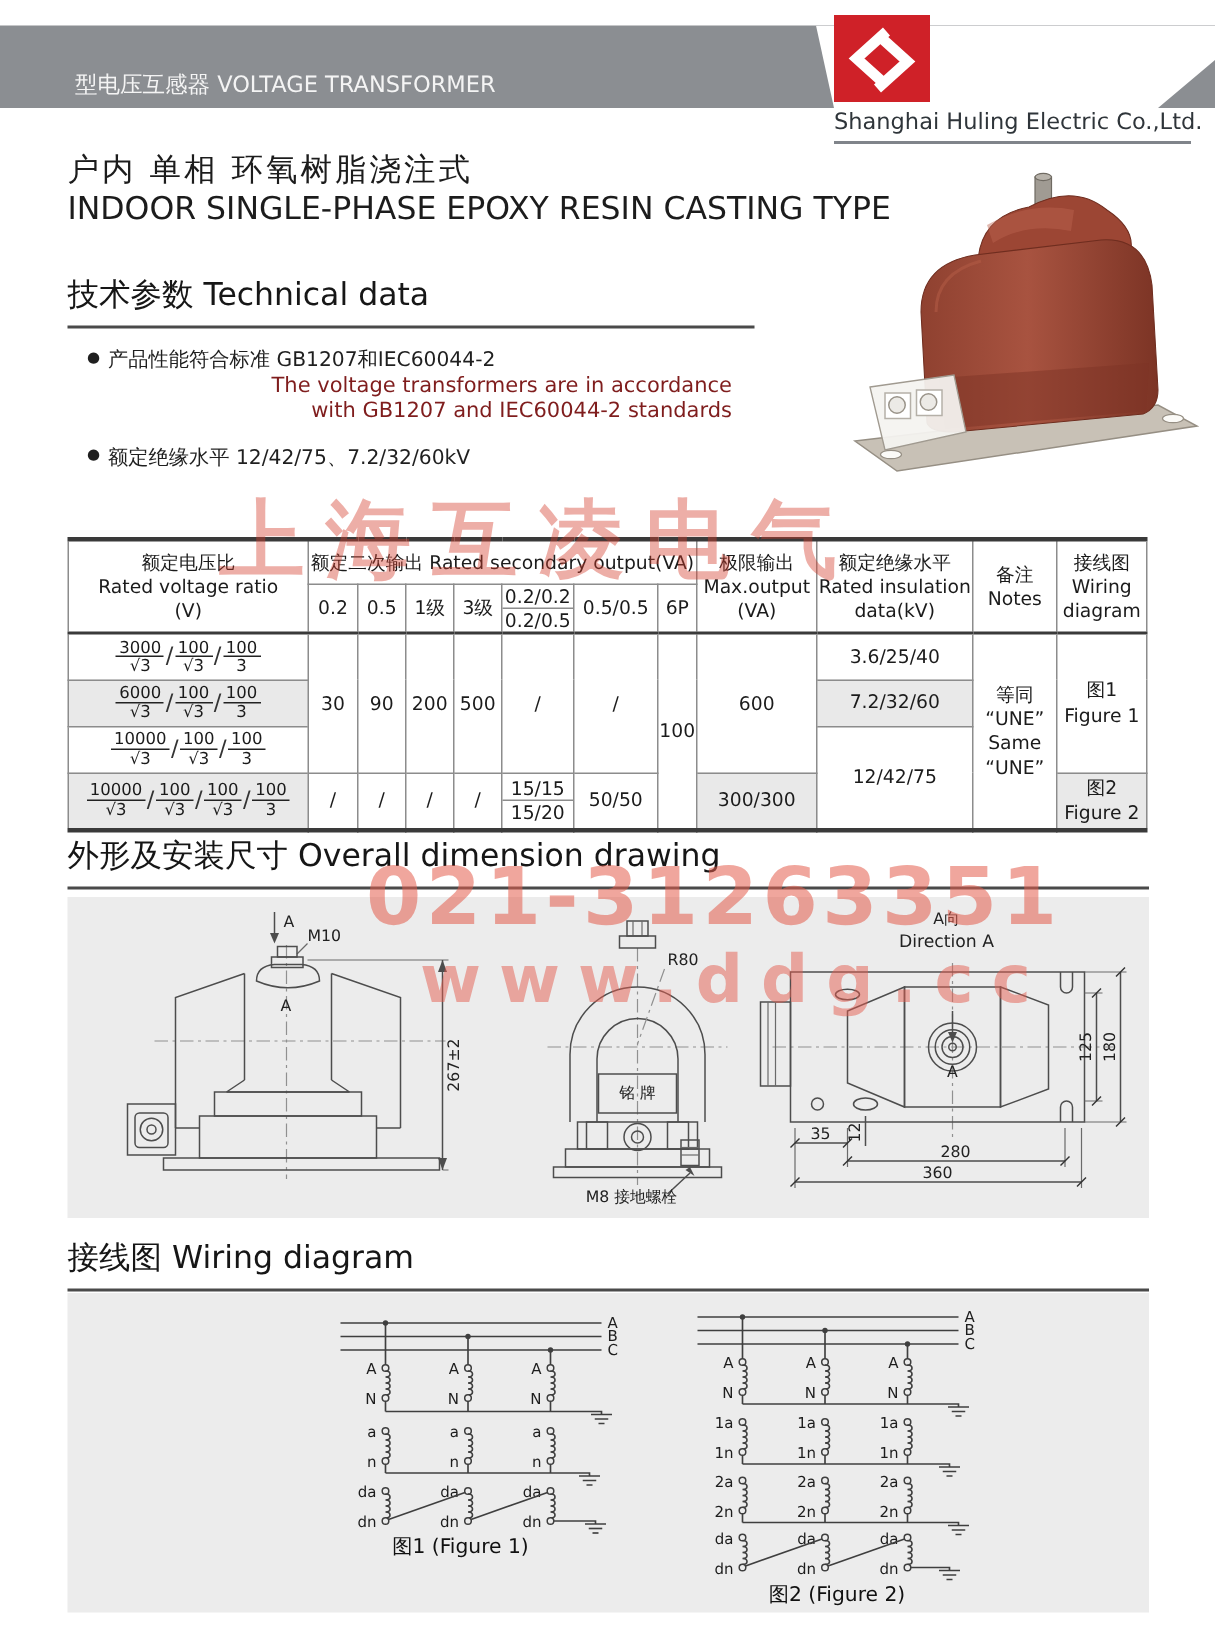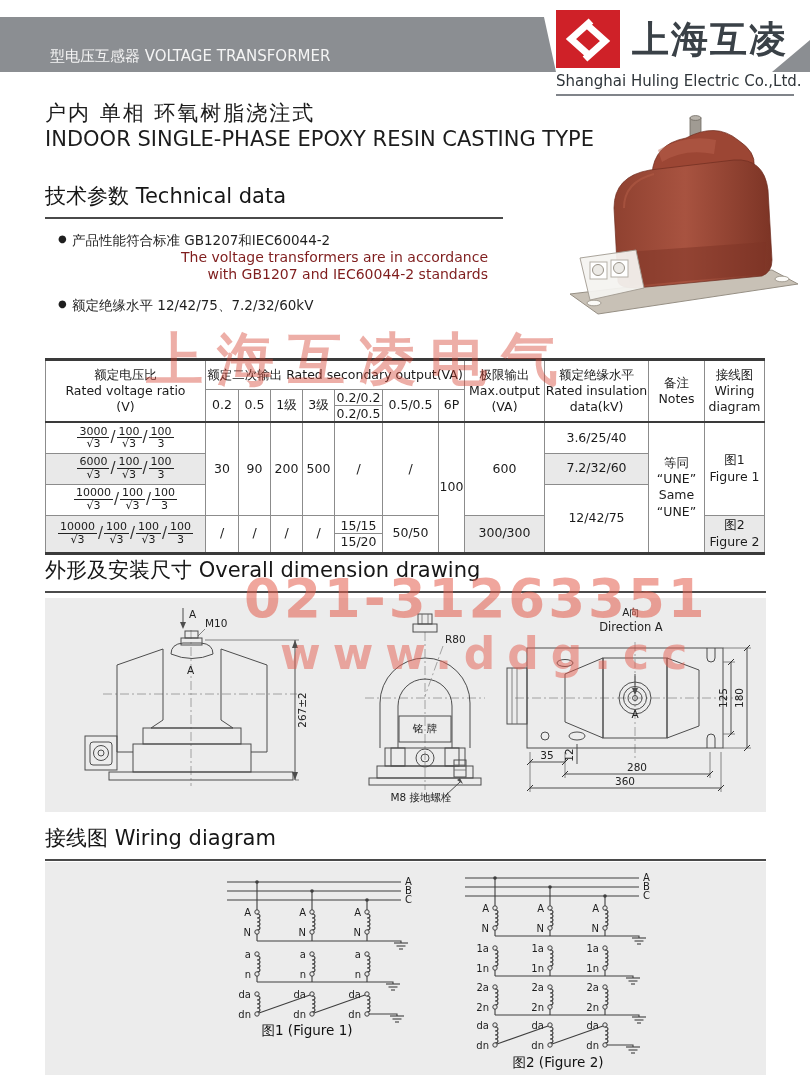--- a/index.html
+++ b/index.html
@@ -86,21 +86,20 @@
 
   <div class="band"></div>
   <div class="band-cut"></div>
   <div class="doc-subtitle">型电压互感器 VOLTAGE TRANSFORMER</div>
   <div class="logo-box">
     <svg width="64" height="58" viewBox="0 0 64 58">
       <polyline points="35,11 15,29 35,47" fill="none" stroke="#fff" stroke-width="7"></polyline>
       <polyline points="29,13 49,31 29,49" fill="none" stroke="#fff" stroke-width="7"></polyline>
     </svg>
   </div>
-  <div class="logo-cn">上海互凌</div>
   <div class="logo-en">Shanghai Huling Electric Co.,Ltd.</div>
 
   <div class="intro-cn">户内  单相  环氧树脂浇注式</div>
   <div class="intro-en">INDOOR SINGLE-PHASE EPOXY RESIN CASTING TYPE</div>
 
   <div class="sec sec-tech">技术参数  Technical data</div>
   <ul class="bullets">
     <li>
       <div class="b-cn">产品性能符合标准 GB1207和IEC60044-2</div>
       <div class="b-en">The voltage transformers are in accordance</div>

